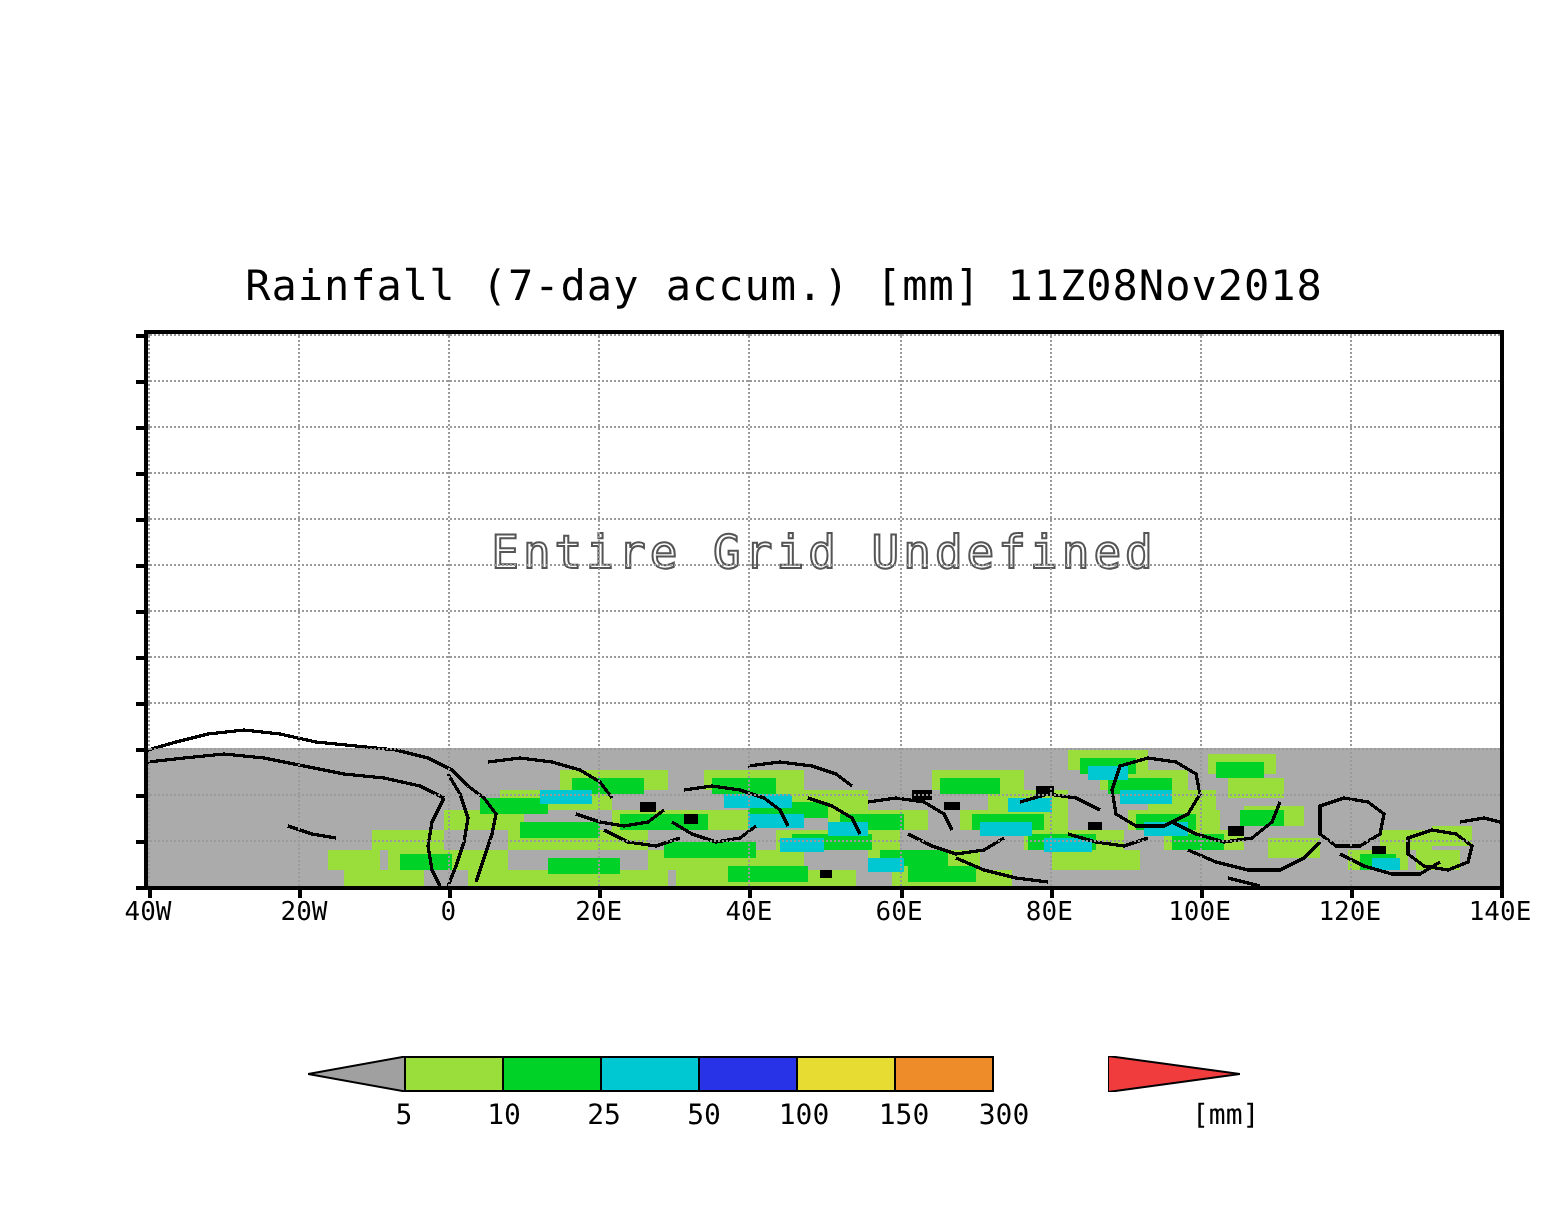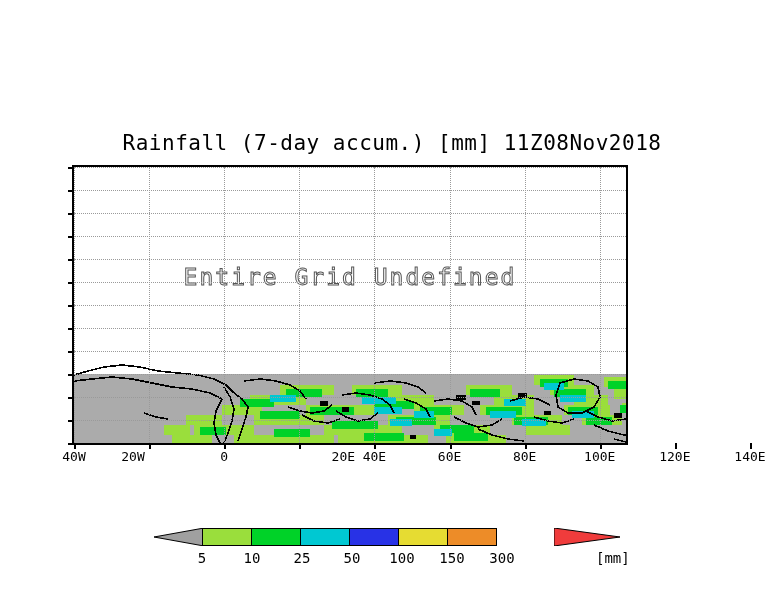--- a/index.html
+++ b/index.html
@@ -4,21 +4,21 @@
 <style>
   html,body{margin:0;padding:0;background:#ffffff;}
   body{width:784px;height:612px;position:relative;overflow:hidden;
        font-family:"DejaVu Sans Mono","Liberation Mono",monospace;}
 
   
   #title{position:absolute;left:0;top:131px;width:784px;text-align:center;
          font-size:21px;letter-spacing:0.5px;color:#000;white-space:pre;}
 
   
-  #plot{position:absolute;left:72px;top:165px;width:556px;height:280px;
+  #plot{position:absolute;left:72px;top:165px;width:680px;height:280px;
         background:#ffffff;border:2px solid #000;box-sizing:border-box;}
   #plotinner{position:absolute;left:0;top:0;right:0;bottom:0;overflow:hidden;}
 
   
   .gx{position:absolute;top:0;bottom:0;width:0;
       border-left:1px dotted #9a9a9a;}
   .gy{position:absolute;left:0;right:0;height:0;
       border-top:1px dotted #9a9a9a;}
 
   
@@ -253,21 +253,21 @@
       <div class="cblab" style="left: 302px;">150</div>
       <div class="cblab" style="left: 352px;">300</div>
     </div>
   <div id="cbunit">[mm]</div>
 </div>
 
 <div id="yaxis"></div>
 <div id="xaxis"></div>
 
 <div class="xlab" style="left: 74px;">40W</div>
-<div class="xlab" style="left: 133px;">20W</div>
+<div class="xlab" style="left: 152px;">20W</div>
 <div class="xlab" style="left: 224.222px;">0</div>
-<div class="xlab" style="left: 299.333px; margin-left: 44px;">20E</div>
+<div class="xlab" style="left: 299.333px;">20E</div>
 <div class="xlab" style="left: 374.444px;">40E</div>
 <div class="xlab" style="left: 449.556px;">60E</div>
 <div class="xlab" style="left: 524.667px;">80E</div>
 <div class="xlab" style="left: 599.778px;">100E</div>
 <div class="xlab" style="left: 674.889px;">120E</div>
 <div class="xlab" style="left: 750px;">140E</div>
 
 </body></html>

